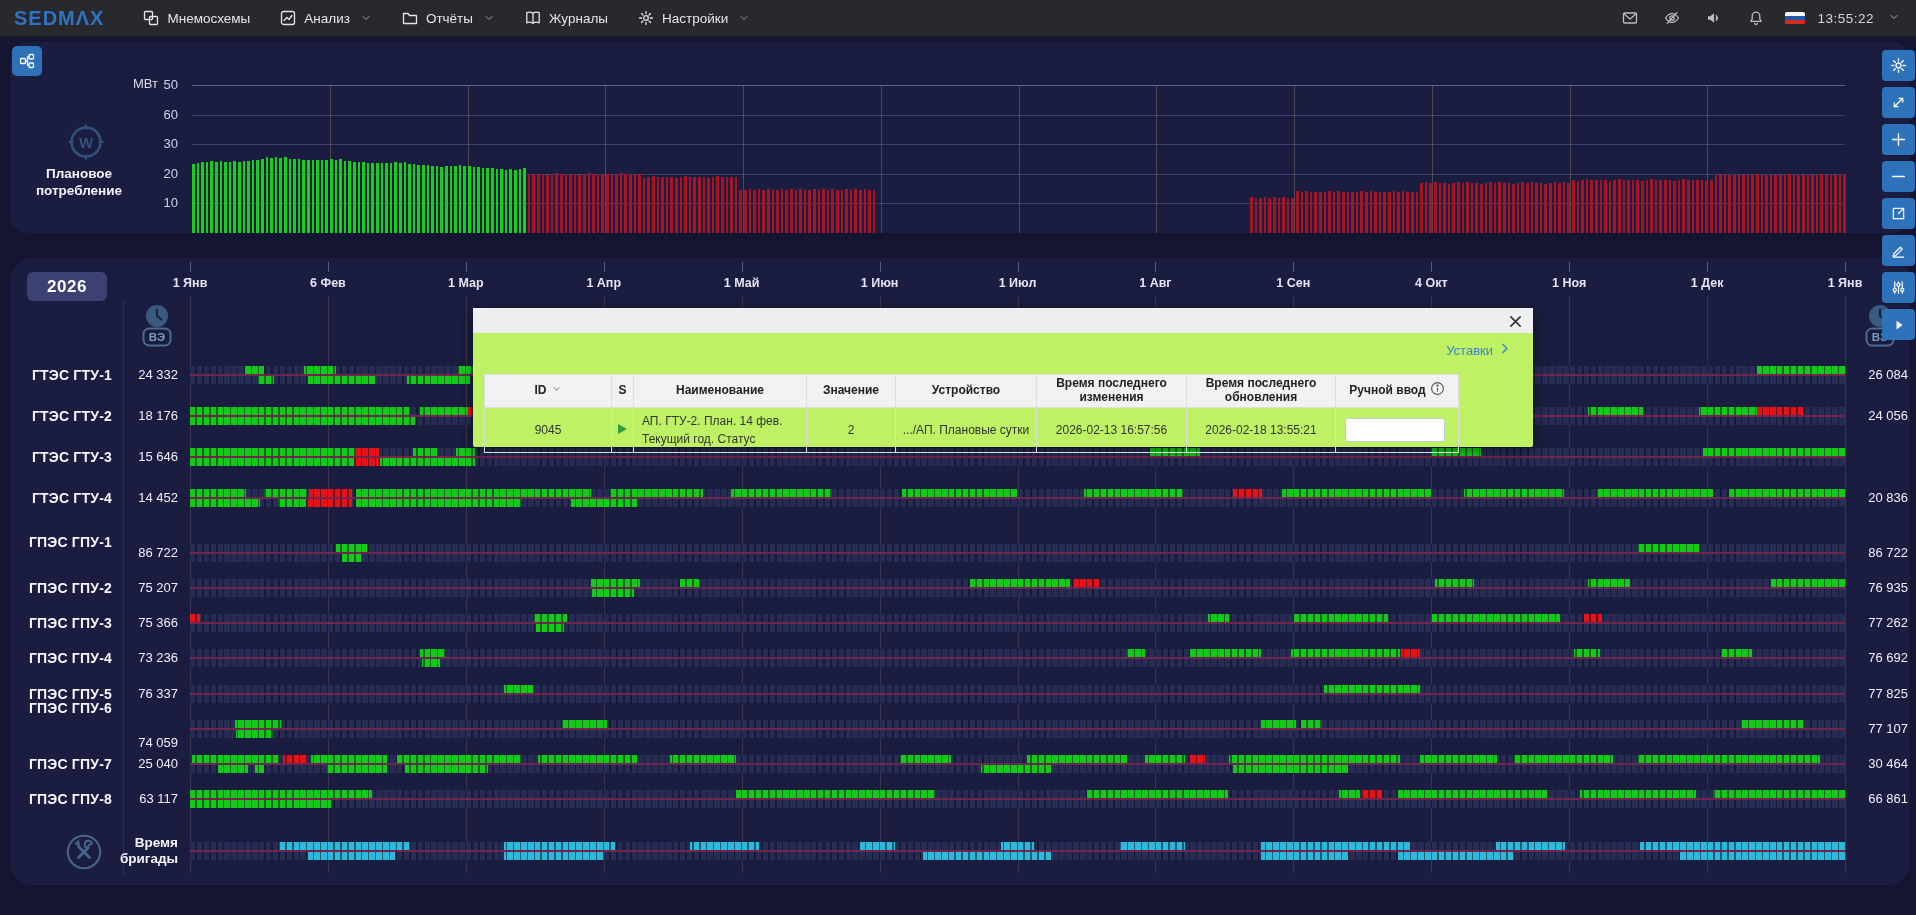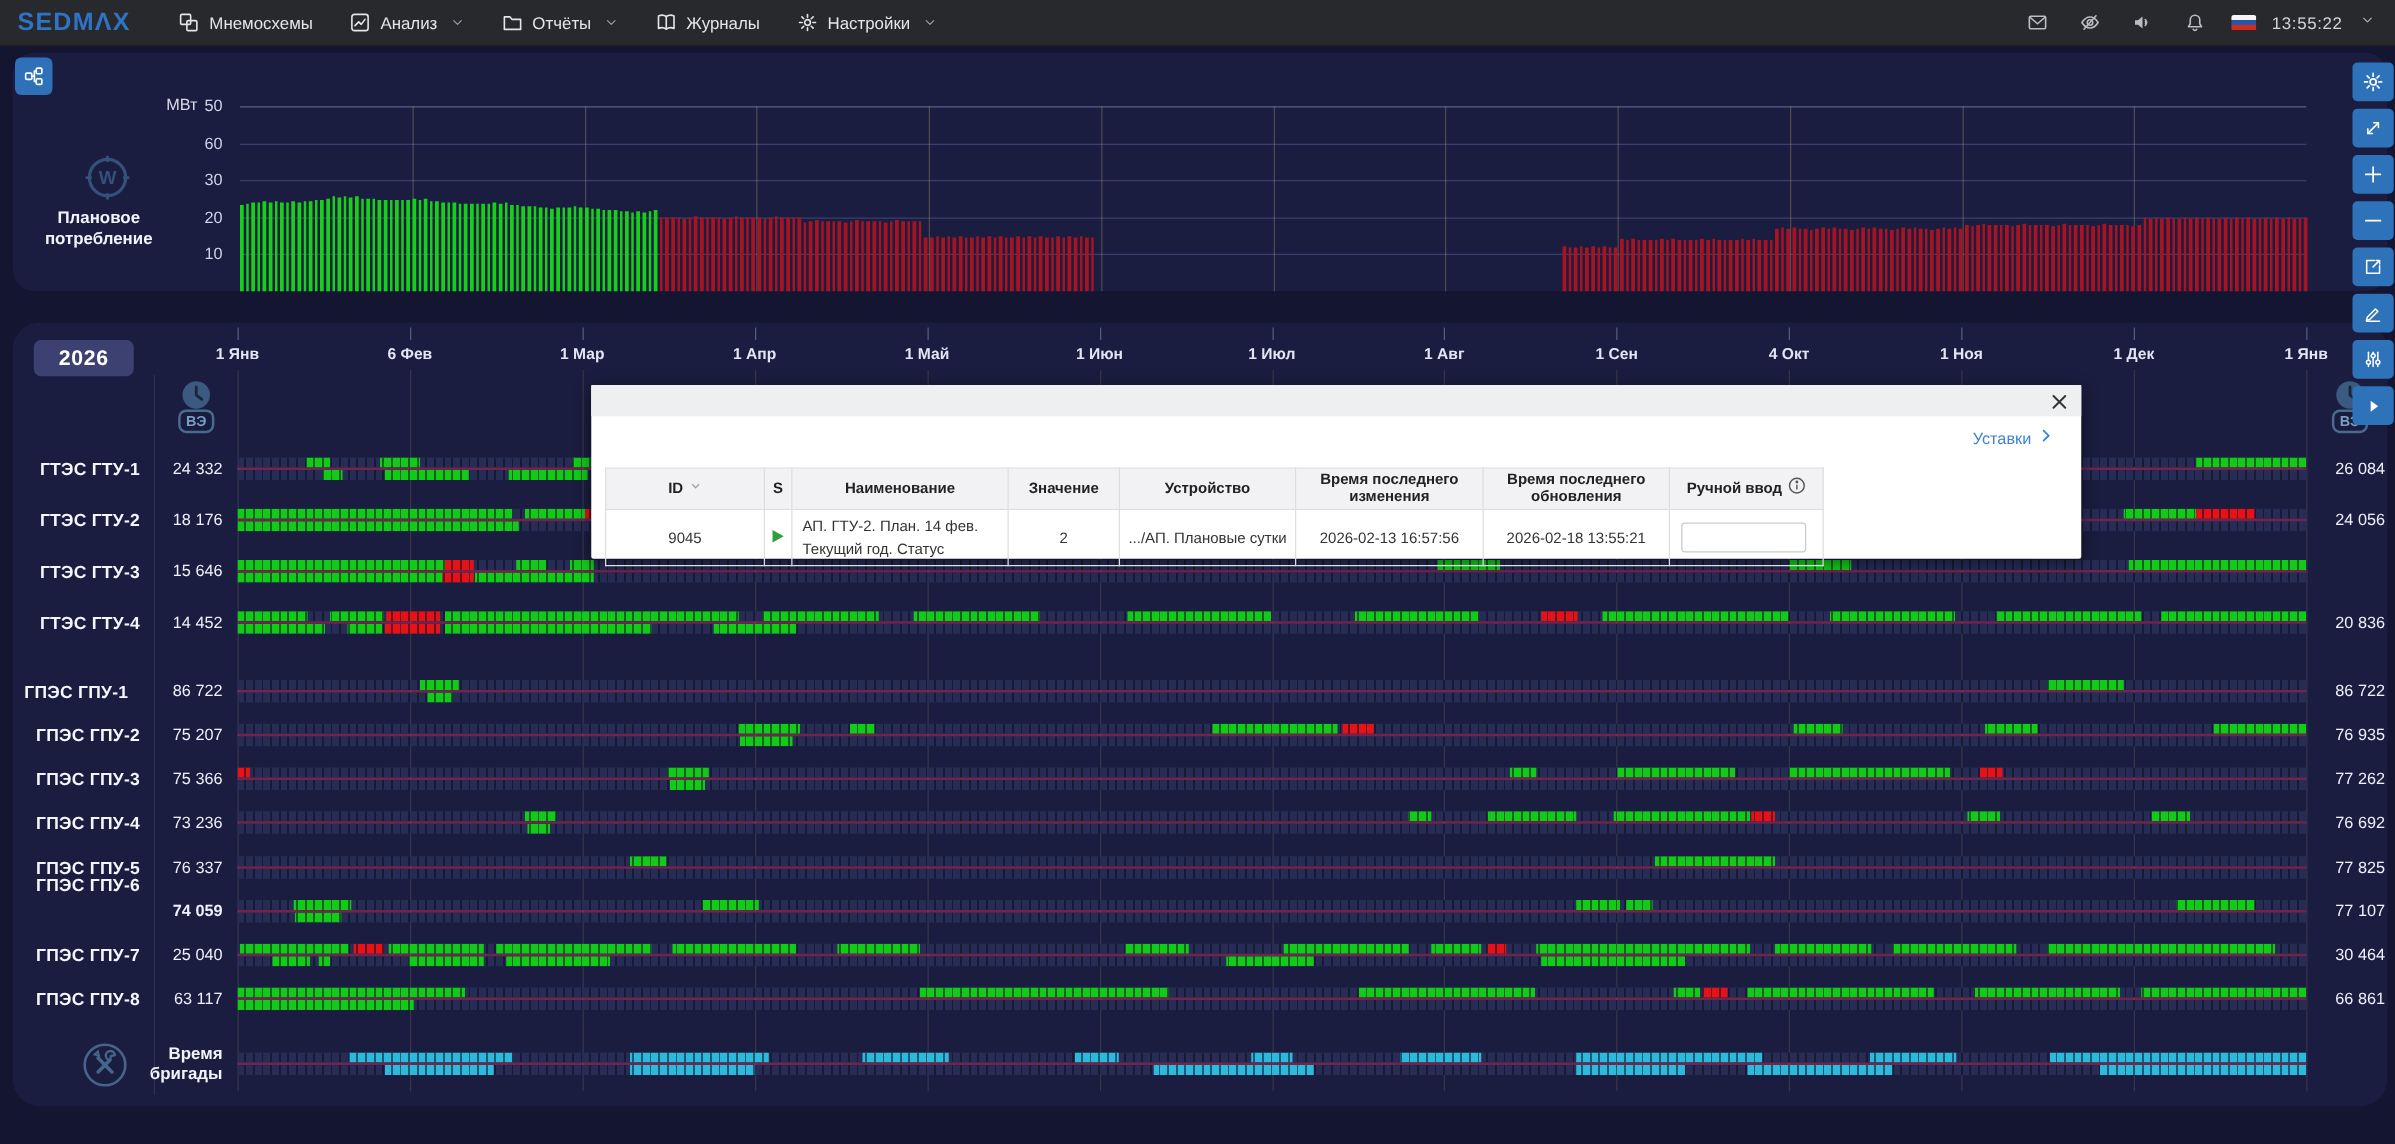--- a/index.html
+++ b/index.html
@@ -78,21 +78,21 @@
   .crew-label{position:absolute;left:40px;top:577px;width:128px;text-align:right;
               font-size:13.5px;font-weight:700;line-height:16px;color:#f2f4fc;}
 
   
   .right-toolbar{position:absolute;right:1px;top:50px;width:34px;z-index:40;}
   .rt-btn{position:absolute;right:0;width:33px;height:31px;background:#2e72ba;border:none;
           border-radius:4px;color:#fff;display:flex;align-items:center;justify-content:center;
           cursor:pointer;padding:0;}
 
   
-  .modal{position:absolute;left:473px;top:308px;width:1192px;height:139px;background:#ffffff;
+  .modal{position:absolute;left:473px;top:308px;width:1060px;height:139px;background:#bef264;
          border-radius:2px;box-shadow:0 3px 14px rgba(0,0,0,.45);z-index:50;color:#2b2b2b;}
   .modal-head{position:absolute;left:0;top:0;right:0;height:25px;background:#edeff1;}
   .modal-close{position:absolute;right:8px;top:3px;width:20px;height:20px;border:none;background:none;
                cursor:pointer;color:#333;display:flex;align-items:center;justify-content:center;padding:0;}
   .modal-link{position:absolute;right:22px;top:34px;display:flex;align-items:center;gap:5px;
               font-size:13px;color:#3f82d2;cursor:pointer;}
   .modal table{position:absolute;left:11px;top:66px;width:974px;border-collapse:collapse;
                font-size:12px;table-layout:fixed;}
   .modal th,.modal td{border:1px solid #dcdee1;padding:2px 5px;text-align:center;vertical-align:middle;}
   .modal th{background:#f2f2f4;font-weight:700;color:#222;height:25px;line-height:1.15;}
@@ -660,21 +660,21 @@
         </div>
         <div class="track t2">
           <div class="seg g" style="left: 0%; width: 4.2%;"></div>
           <div class="seg g" style="left: 5.3%; width: 1.7%;"></div>
           <div class="seg r" style="left: 7.1%; width: 2.7%;"></div>
           <div class="seg g" style="left: 10%; width: 10%;"></div>
           <div class="seg g" style="left: 23%; width: 4%;"></div>
         </div>
         <div class="track-div"></div>
       </div>
-      <div class="row-label" style="top: 286px; text-align: center;">ГПЭС ГПУ-1</div>
+      <div class="row-label" style="top: 275px;">ГПЭС ГПУ-1</div>
       <div class="row-val" style="left: 108px; top: 286px;">86 722</div>
       <div class="row-val" style="left: 1838px; top: 286px;">86 722</div>
       <div class="trackpair" style="top: 286px;">
         <div class="track t1">
           <div class="seg g" style="left: 8.8%; width: 1.9%;"></div>
           <div class="seg g" style="left: 87.5%; width: 3.7%;"></div>
         </div>
         <div class="track t2">
           <div class="seg g" style="left: 9.2%; width: 1.2%;"></div>
         </div>
@@ -738,21 +738,21 @@
       <div class="row-val" style="left: 1838px; top: 427px;">77 825</div>
       <div class="trackpair" style="top: 427px;">
         <div class="track t1">
           <div class="seg g" style="left: 19%; width: 1.7%;"></div>
           <div class="seg g" style="left: 68.5%; width: 5.8%;"></div>
         </div>
         <div class="track t2"></div>
         <div class="track-div"></div>
       </div>
       <div class="row-label" style="top: 441px;">ГПЭС ГПУ-6</div>
-      <div class="row-val" style="left: 108px; top: 462px; font-weight: bold;">74 059</div>
+      <div class="row-val" style="left: 108px; top: 476px;">74 059</div>
       <div class="row-val" style="left: 1838px; top: 462px;">77 107</div>
       <div class="trackpair" style="top: 462px;">
         <div class="track t1">
           <div class="seg g" style="left: 2.7%; width: 2.8%;"></div>
           <div class="seg g" style="left: 22.5%; width: 2.7%;"></div>
           <div class="seg g" style="left: 64.7%; width: 2.1%;"></div>
           <div class="seg g" style="left: 67.1%; width: 1.3%;"></div>
           <div class="seg g" style="left: 93.7%; width: 3.8%;"></div>
         </div>
         <div class="track t2">

